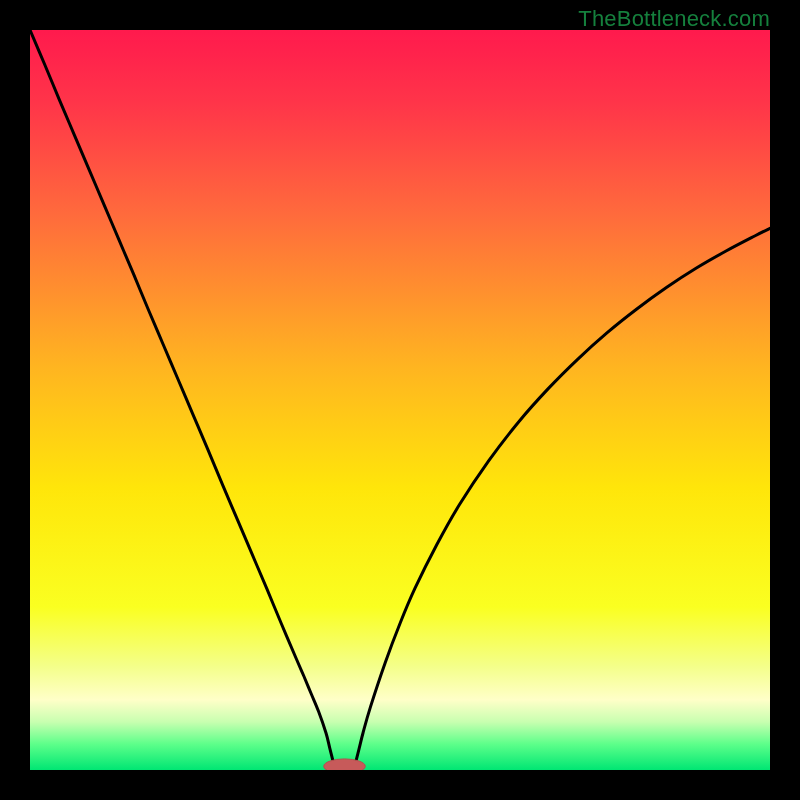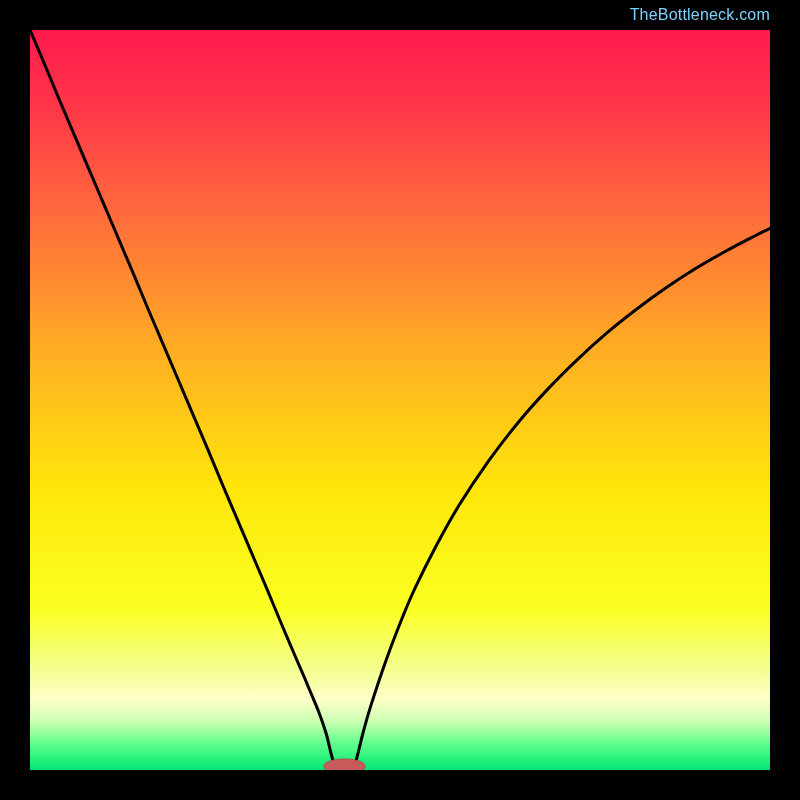--- a/index.html
+++ b/index.html
@@ -22,22 +22,22 @@
     top: 30px;
     left: 30px;
     width: 740px;
     height: 740px;
     overflow: hidden;
   }
   .watermark {
     position: absolute;
     top: 6px;
     right: 30px;
-    color: #7dd3fc;
-    font-size: 16px;
+    color: #15803d;
+    font-size: 22px;
     letter-spacing: 0.2px;
     font-weight: 400;
   }
   svg { display: block; }
 </style>
 </head>
 <body>
 
 <div class="frame">
   <div class="watermark">TheBottleneck.com</div>

